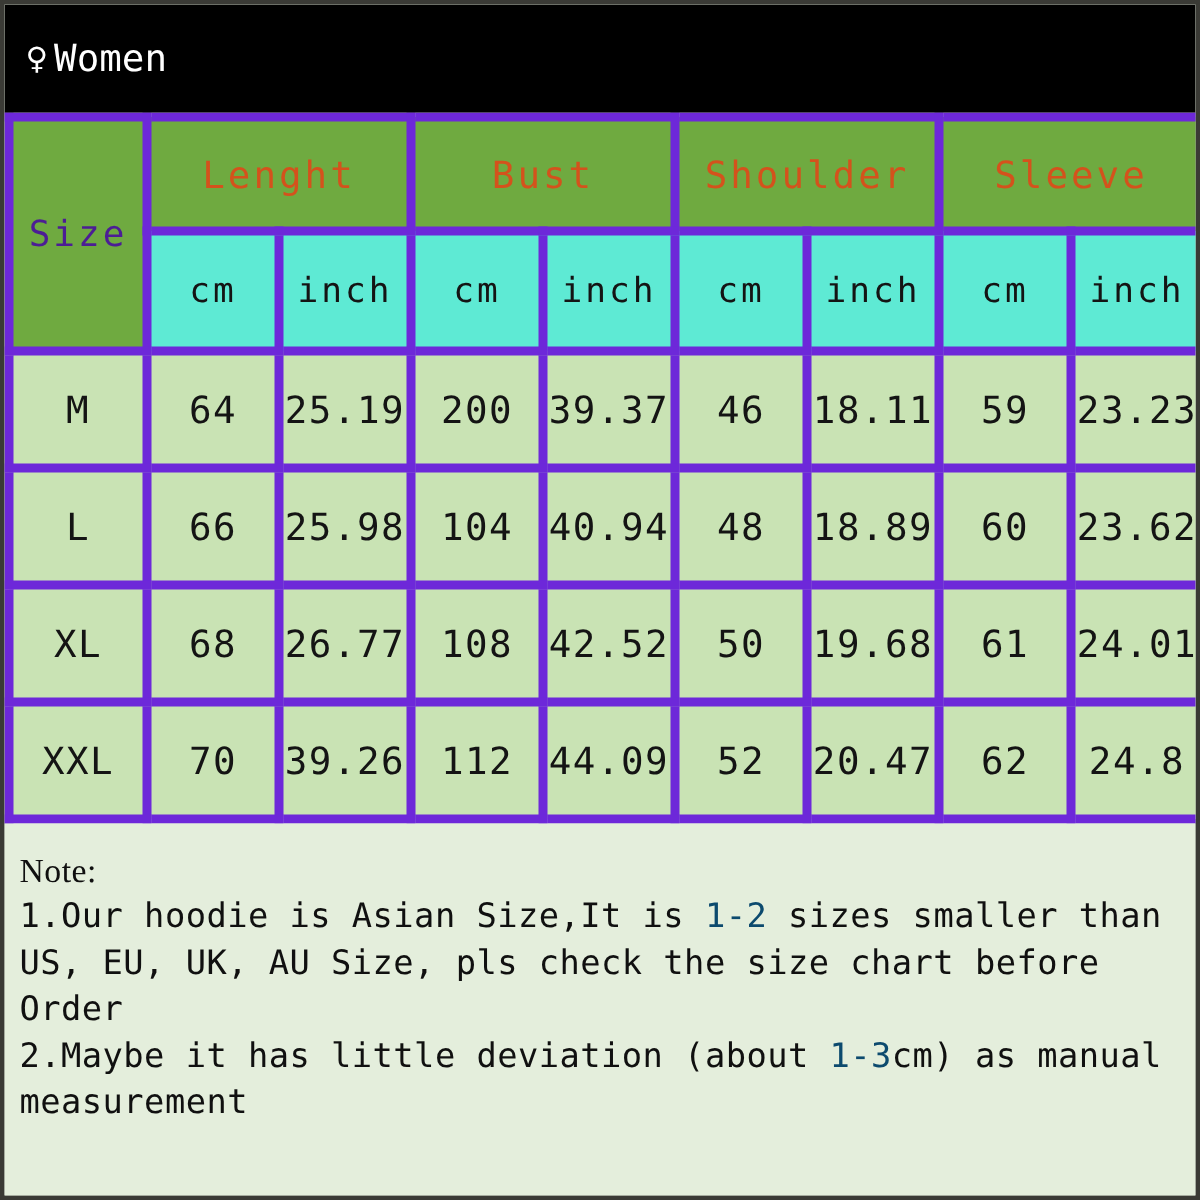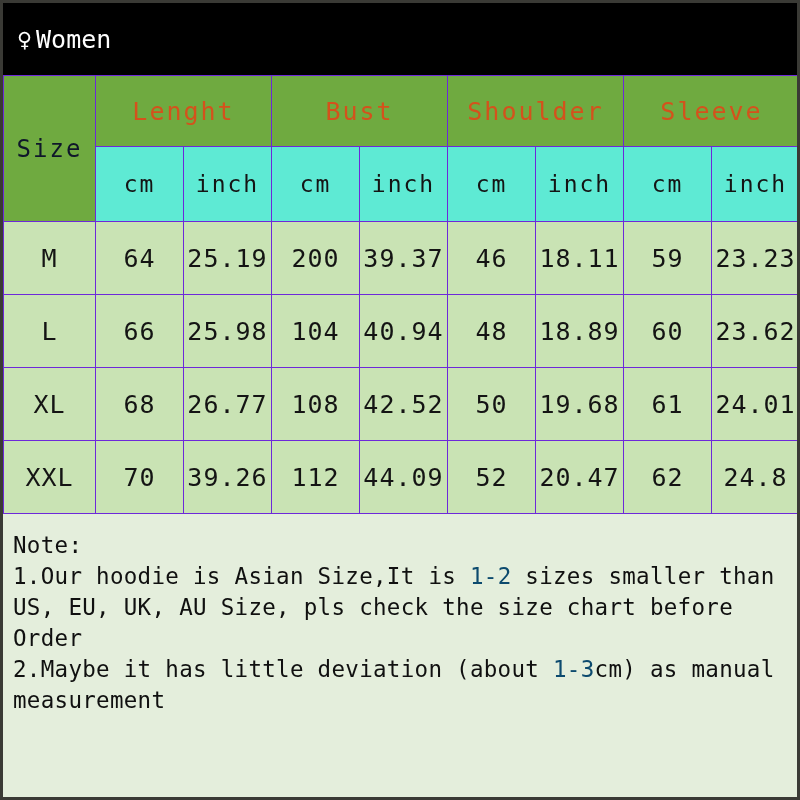--- a/index.html
+++ b/index.html
@@ -57,36 +57,36 @@
     letter-spacing: 3px;
   }
 
   
   .size-table {
     border-collapse: collapse;
     width: 100%;
     table-layout: fixed;
   }
   .size-table td, .size-table th {
-    border: 1px solid #6d28d9;
+    border: 6px solid #6d28d9;
     text-align: center;
     vertical-align: middle;
     padding: 0;
   }
   .size-table th.grp {
     background: #6faa40;
     color: #d4521c;
     font-weight: normal;
     font-size: 25px;
     height: 70px;
     letter-spacing: 2px;
   }
   .size-table th.sizehead {
     background: #6faa40;
-    color: #0f172a;
+    color: #4c1d95;
     font-weight: normal;
     font-size: 24px;
     letter-spacing: 2px;
   }
   .size-table th.unit {
     background: #5eead4;
     color: #141414;
     font-weight: normal;
     font-size: 23px;
     height: 74px;
@@ -111,21 +111,21 @@
   .note {
     flex: 1 1 auto;
     background: #e4eedc;
     padding: 16px 10px 10px 10px;
     box-sizing: border-box;
     color: #101010;
     font-size: 22.5px;
     line-height: 1.38;
     letter-spacing: 0.3px;
   }
-  .note-title { white-space: nowrap; }
+  .note-title { white-space: nowrap; font-family: Liberation Serif, serif; }
   .note-line  { white-space: normal; }
   .hl { color: #0c4a6e; }
 </style>
 </head>
 <body>
 
 <div class="page">
 
   <div class="banner">
     <div class="banner-left">

